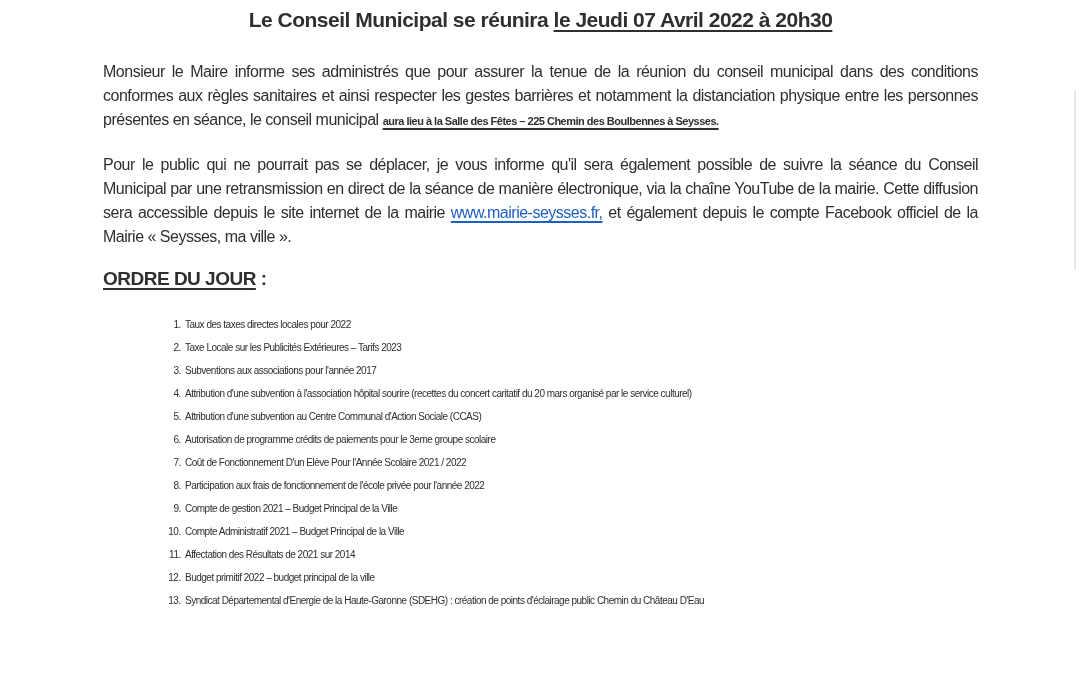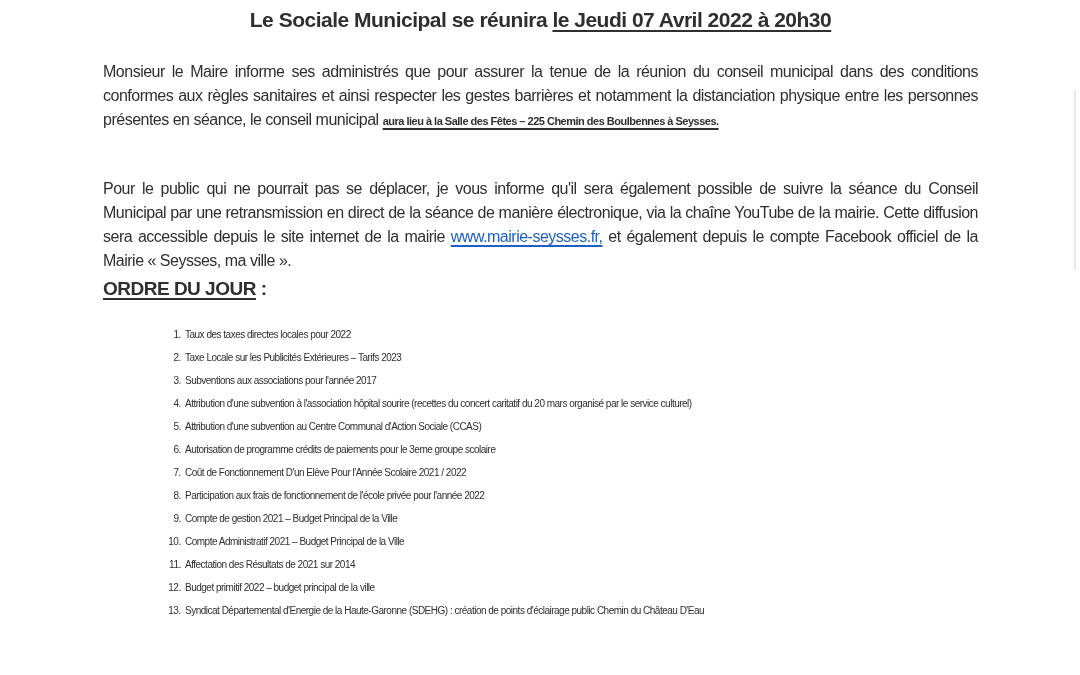--- a/index.html
+++ b/index.html
@@ -36,37 +36,37 @@
     text-decoration-thickness: 2px;
     text-underline-offset: 3px;
   }
   .para {
     margin: 0;
     font-size: 16px;
     line-height: 24px;
     text-align: justify;
   }
   .p1 { margin-top: 26px; }
-  .p2 { margin-top: 44px; }
+  .p2 { margin-top: 20px; }
   .bold-u {
     font-weight: 700;
     font-size: 11px;
     text-decoration: underline;
     text-decoration-thickness: 2px;
     text-underline-offset: 3px;
   }
   .link {
     color: #1e5fc5;
     text-decoration: underline;
     text-decoration-thickness: 1.5px;
     text-underline-offset: 3px;
     cursor: pointer;
   }
   .heading {
-    margin: 4px 0 0 0;
+    margin: 18px 0 0 0;
     font-size: 19px;
     font-weight: 700;
     line-height: 24px;
   }
   .agenda {
     margin: 22px 0 0 0;
     padding-left: 80px;
     font-size: 10px;
     line-height: 23px;
     text-align: justify;
@@ -83,21 +83,21 @@
     height: 180px;
     background: #d9d9d9;
     opacity: 0.6;
   }
 </style>
 </head>
 <body>
 
 <div class="page">
 
-  <h1 class="title"><span>Le Sociale Municipal se réunira </span><span class="u">le Jeudi 07 Avril 2022 à 20h30</span></h1>
+  <h1 class="title"><span>Le Conseil Municipal se réunira </span><span class="u">le Jeudi 07 Avril 2022 à 20h30</span></h1>
 
   <p class="para p1"><span>Monsieur le Maire informe ses administrés que pour assurer la tenue de la réunion du conseil municipal dans des conditions conformes aux règles sanitaires et ainsi respecter les gestes barrières et notamment la distanciation physique entre les personnes présentes en séance, le conseil municipal </span><span class="bold-u">aura lieu à la Salle des Fêtes – 225 Chemin des Boulbennes à Seysses.</span></p>
 
   <p class="para p2"><span>Pour le public qui ne pourrait pas se déplacer, je vous informe qu'il sera également possible de suivre la séance du Conseil Municipal par une retransmission en direct de la séance de manière électronique, via la chaîne YouTube de la mairie. Cette diffusion sera accessible depuis le site internet de la mairie </span><a class="link" href="#">www.mairie-seysses.fr,</a><span> et également depuis le compte Facebook officiel de la Mairie « Seysses, ma ville ».</span></p>
 
   <h2 class="heading"><span class="u">ORDRE DU JOUR</span><span> :</span></h2>
 
   <ol class="agenda">
     <li>Taux des taxes directes locales pour 2022</li>
     <li>Taxe Locale sur les Publicités Extérieures – Tarifs 2023</li>

